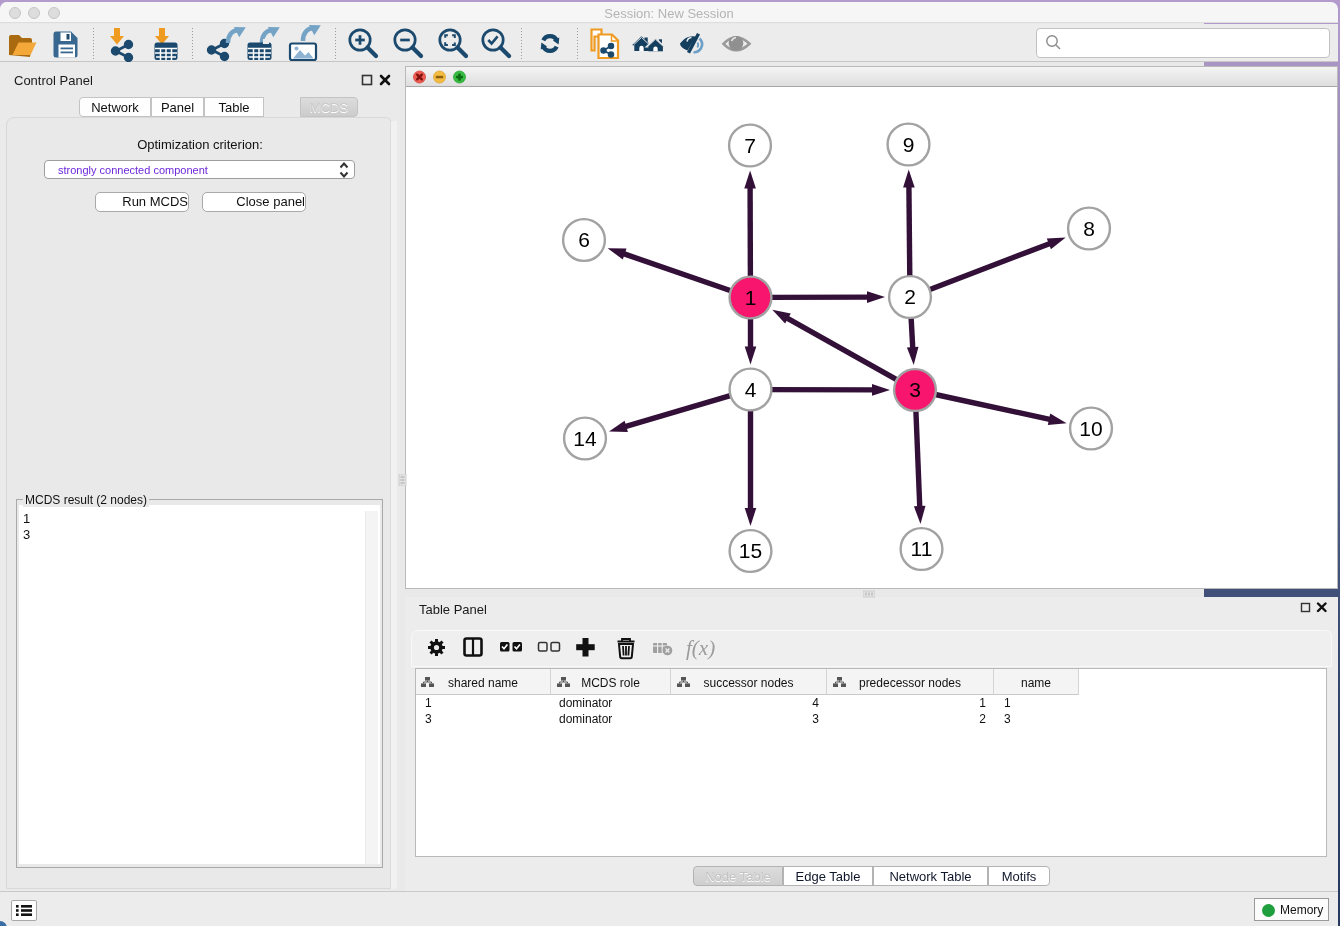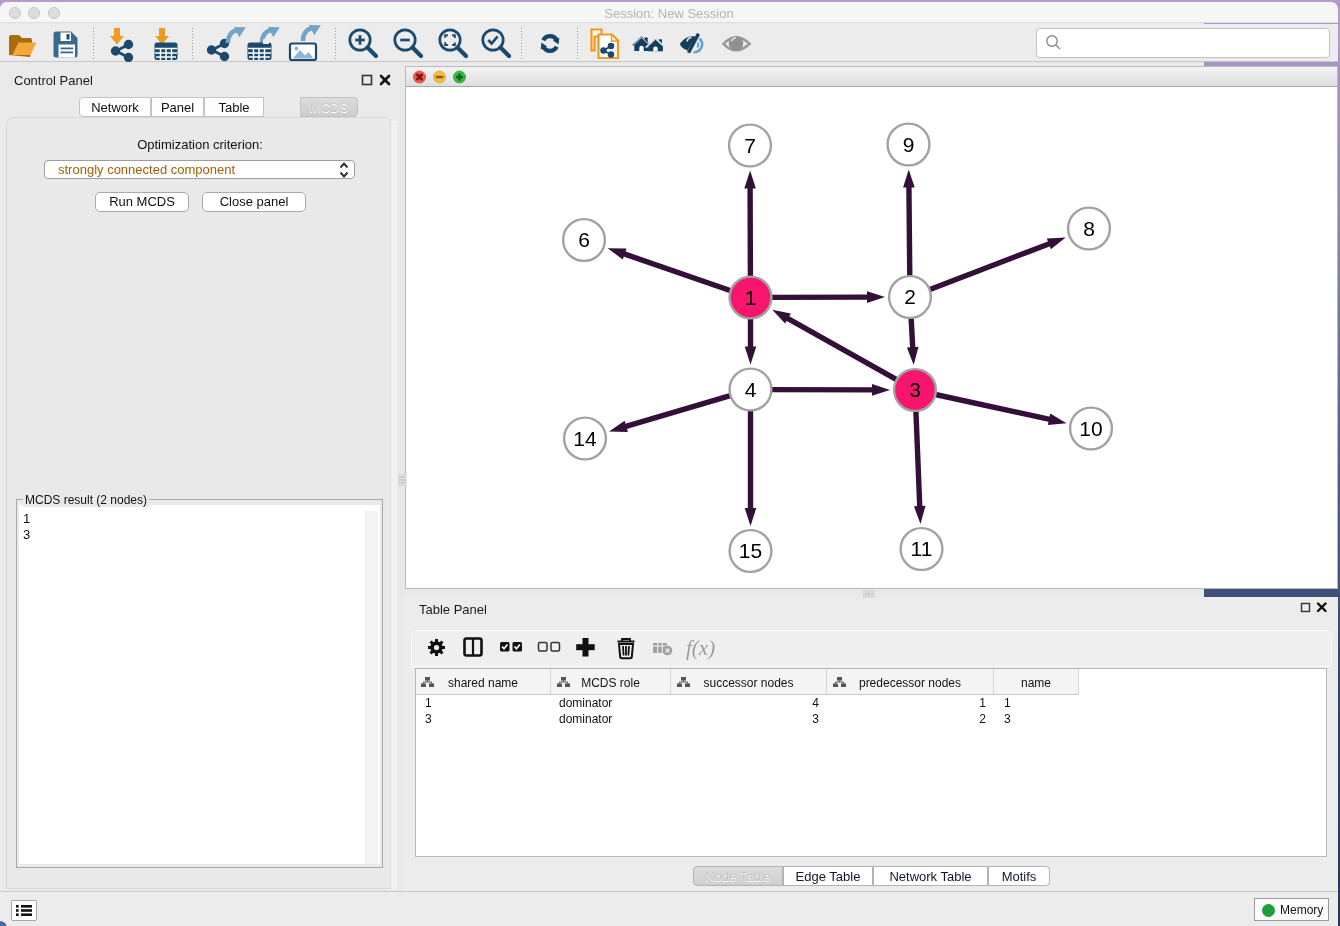--- a/index.html
+++ b/index.html
@@ -35,23 +35,23 @@
 .tab { position:absolute; top:0; height:20px; background:#fefefe; border:1px solid #c3c3c3;
   font-size:13px; color:#111; text-align:center; line-height:19px; }
 .tabsel { background:linear-gradient(#dcdcdc,#cccccc); color:#c9c9c9;
   text-shadow:0 1px 0 #ffffff; }
 #cp-inner { position:absolute; left:6px; top:55px; width:387px; height:772px;
   background:#e9e9e9; border:1px solid #d8d8d8; border-radius:8px 8px 0 0; }
 #opt-label { position:absolute; left:0; top:75px; width:400px; text-align:center;
   font-size:13px; color:#111; }
 #dropdown { position:absolute; left:44px; top:98px; width:311px; height:19px;
   background:#fff; border:1px solid #9e9e9e; border-radius:4px;
-  font-size:13px; color:#a16207; line-height:18px; padding-left:13px; }
+  font-size:11px; color:#6d28d9; line-height:18px; padding-left:13px; }
 .btn { position:absolute; height:20px; background:#fff; border:1px solid #a9a9a9;
-  border-radius:5px; font-size:13px; color:#111; text-align:center; line-height:18px; }
+  border-radius:5px; font-size:13px; color:#111; text-align:right; line-height:18px; }
 
 #fieldset { position:absolute; left:16px; top:437px; width:367px; height:369px;
   border:1px solid #a9a9a9; }
 #fs-label { position:absolute; left:6px; top:-7px; background:#e9e9e9; padding:0 2px;
   font-size:12px; color:#111; }
 #fs-white { position:absolute; left:2px; top:5px; width:361px; height:359px; background:#fff; }
 #fs-scroll { position:absolute; left:346px; top:6px; width:13px; height:353px;
   background:#f4f4f4; border-left:1px solid #eaeaea; }
 #fs-text { position:absolute; left:4px; top:6px; font-size:13px; color:#111; line-height:16px; }
 

